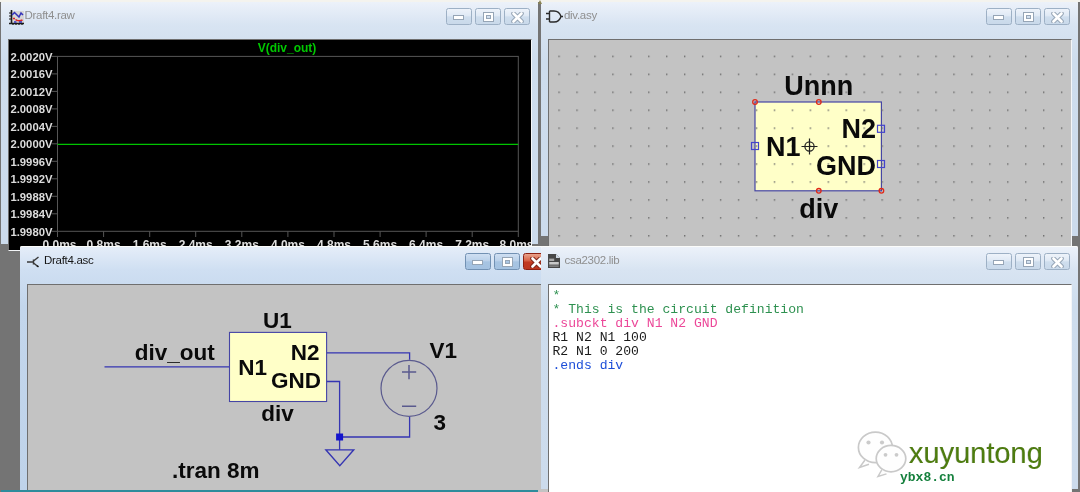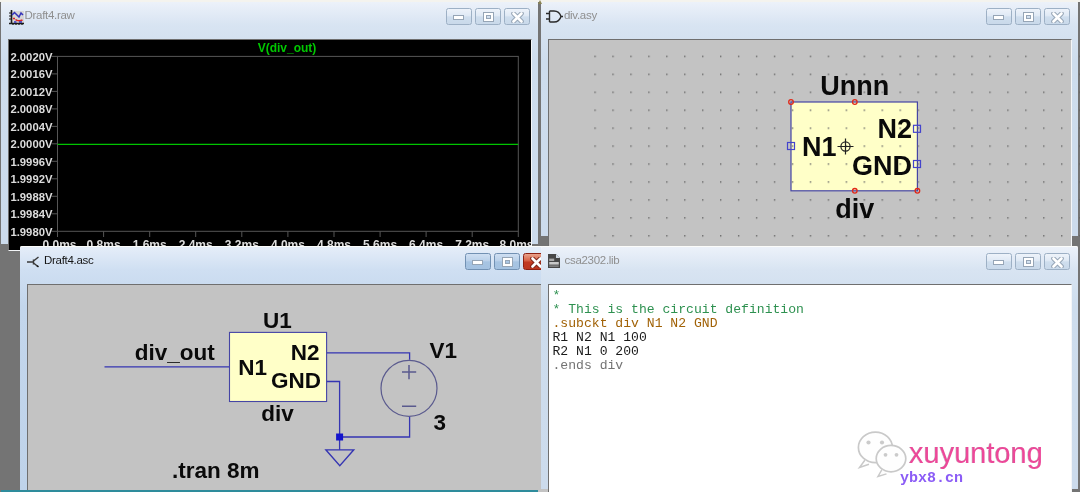--- a/index.html
+++ b/index.html
@@ -99,21 +99,21 @@
     <span class="title" style="left:23px;">div.asy</span>
     <div class="btn bmin" style="left:445px;"></div>
     <div class="btn bmax" style="left:474px;"></div>
     <div class="btn bx" style="left:503px;">
         <svg width="13" height="11" viewBox="0 0 13 11">
           <path d="M2.5 1.5 L10.5 9.5 M10.5 1.5 L2.5 9.5" stroke="#96a5b6" stroke-width="4.6" stroke-linecap="round"></path>
           <path d="M2.5 1.5 L10.5 9.5 M10.5 1.5 L2.5 9.5" stroke="#fff" stroke-width="2.6" stroke-linecap="round"></path>
         </svg>
       </div>
   </div>
-  <div class="content" style="background:#c3c3c3;padding-left:36px;">
+  <div class="content" style="background:#c3c3c3;">
     <svg width="522" height="210" viewBox="0 0 522 210">
       <defs>
         <pattern id="dots" width="17.95" height="17.95" x="9.35" y="15.65" patternUnits="userSpaceOnUse">
           <rect x="0" y="0" width="1.4" height="1.4" fill="#646464"></rect>
         </pattern>
       </defs>
       <rect x="206" y="62" width="126.4" height="88.8" fill="#ffffc8" stroke="#4545a5" stroke-width="1.2"></rect>
       <rect x="0" y="0" width="522" height="210" fill="url(#dots)"></rect>
       <text x="269.8" y="54.8" font-size="27" font-weight="bold" fill="#0a0a0a" text-anchor="middle">Unnn</text>
       <text x="327" y="97.9" font-size="27" font-weight="bold" fill="#0a0a0a" text-anchor="end">N2</text>
@@ -200,37 +200,37 @@
         <svg width="13" height="11" viewBox="0 0 13 11">
           <path d="M2.5 1.5 L10.5 9.5 M10.5 1.5 L2.5 9.5" stroke="#96a5b6" stroke-width="4.6" stroke-linecap="round"></path>
           <path d="M2.5 1.5 L10.5 9.5 M10.5 1.5 L2.5 9.5" stroke="#fff" stroke-width="2.6" stroke-linecap="round"></path>
         </svg>
       </div>
   </div>
   <div class="content" style="background:#ffffff;">
     <div style="position:absolute;left:3.5px;top:3.5px;font-family:'Liberation Mono',monospace;
          font-size:13.1px;line-height:14.1px;white-space:pre;"><span style="color:#2e9150">*
 * This is the circuit definition</span>
-<span style="color:#a16207">.subckt div N1 N2 GND</span>
+<span style="color:#ec4899">.subckt div N1 N2 GND</span>
 <span style="color:#1a1a1a">R1 N2 N1 100
 R2 N1 0 200</span>
-<span style="color:#737373">.ends div</span></div>
+<span style="color:#1d4ed8">.ends div</span></div>
 
     <svg style="position:absolute;left:300px;top:141px" width="66" height="58" viewBox="0 0 66 58">
       <g fill="#fefefe" stroke="#c9c9c9" stroke-width="1.7">
         <ellipse cx="26.4" cy="21.4" rx="17" ry="15.3"></ellipse>
         <path d="M16 34 l-5.5 7.5 l9.5 -3.2" stroke-width="1.5"></path>
         <ellipse cx="42" cy="32.6" rx="14.8" ry="13.2"></ellipse>
         <path d="M33 43.5 l-4 7 l8.5 -2.6" stroke-width="1.5"></path>
       </g>
       <g fill="#cbcbcb">
         <circle cx="19.5" cy="16.5" r="2.1"></circle>
           <circle cx="33" cy="16.5" r="2.1"></circle>
         <circle cx="36.5" cy="28.8" r="1.9"></circle>
           <circle cx="47.5" cy="28.8" r="1.9"></circle>
       </g>
     </svg>    
-      <div style="position:absolute;left:360px;top:152px;font-size:29px;color:#ec4899;
+      <div style="position:absolute;left:360px;top:152px;font-size:29px;color:#4d7c0f;
          text-shadow:0.5px 0.5px 0 #fff, -0.5px -0.5px 0 #bbb;">xuyuntong</div>
     <div style="position:absolute;left:351px;top:184.5px;font-family:'Liberation Mono',monospace;
-         font-weight:bold;font-size:15px;color:#8b5cf6;">ybx8.cn</div>
+         font-weight:bold;font-size:13px;color:#15803d;">ybx8.cn</div>
   </div>
 </div>
 
 </body></html>

